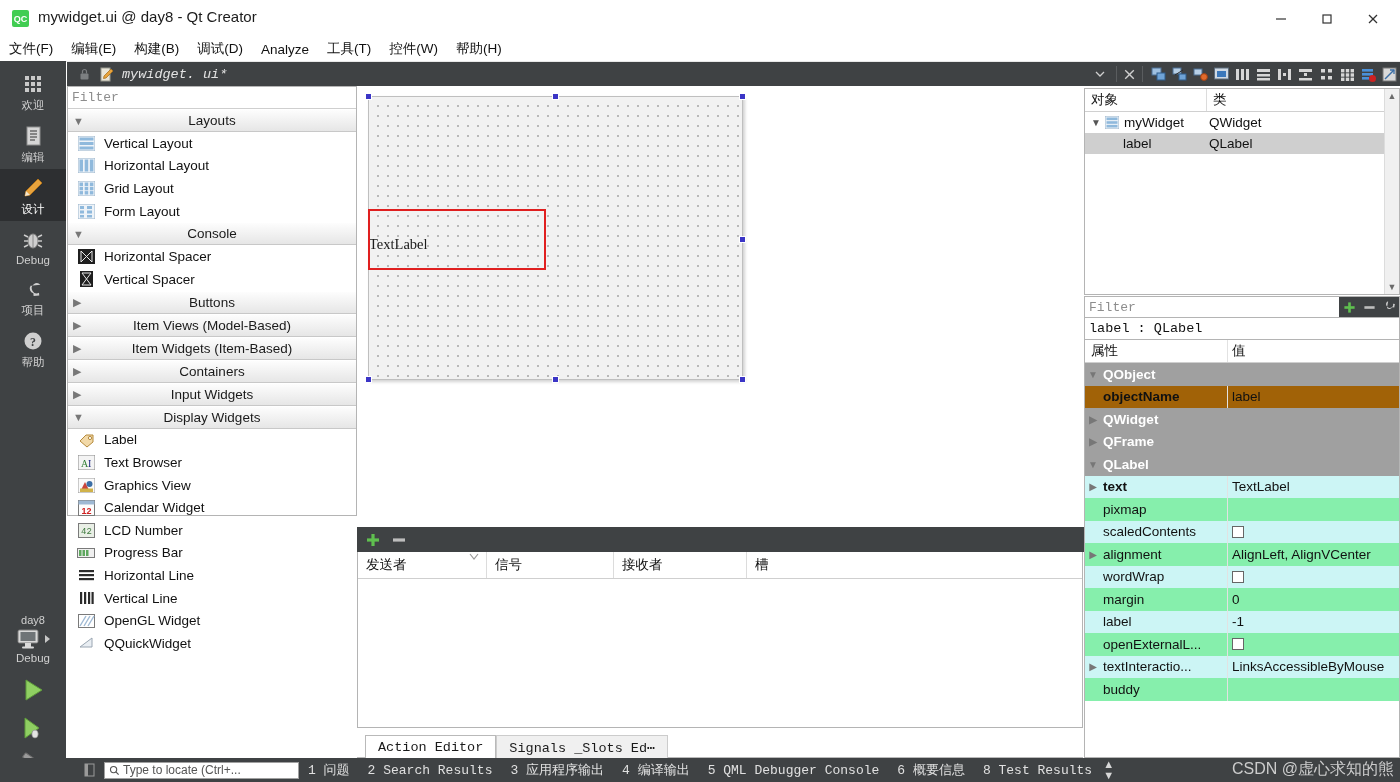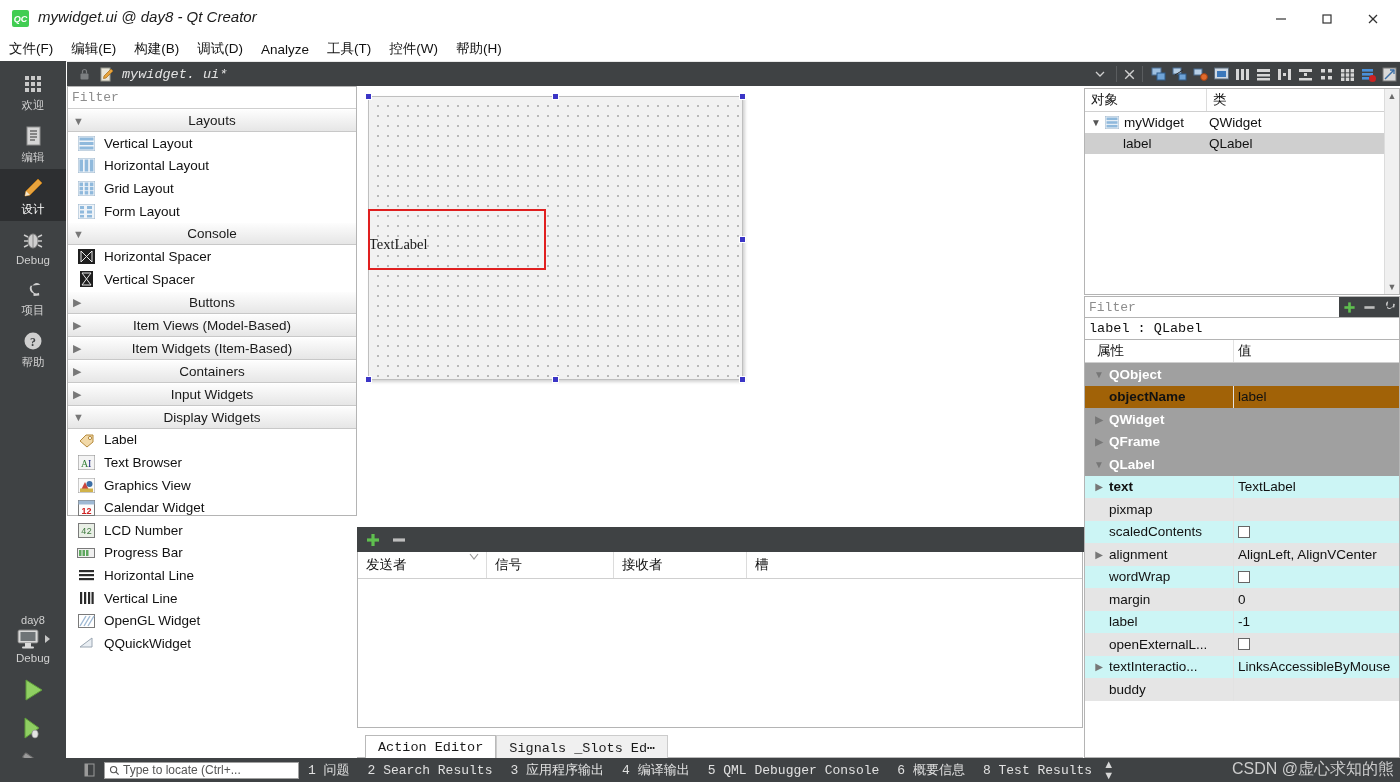--- a/index.html
+++ b/index.html
@@ -7,21 +7,21 @@
     width:1400px;height:782px;overflow:hidden;
     font-family:"Liberation Sans", sans-serif;
     font-size:13px;
     background:#ffffff;
     -webkit-font-smoothing:antialiased;
   }
   #app{position:relative;width:1400px;height:782px;}
 
   
   .titlebar{position:absolute;left:0;top:0;width:1396px;height:37px;background:#ffffff;
-            border-bottom:5px solid #a3a3a3;font-style:italic;}
+            border-bottom:5px solid #a3a3a3;}
   .titlebar .app-icon{position:absolute;left:12px;top:10px;width:17px;height:17px;
             background:#41cd52;border-radius:2px;display:flex;align-items:center;
             justify-content:center;color:#fff;font-size:9px;font-weight:bold;font-family:"Liberation Sans",sans-serif;}
   .titlebar .title-text{position:absolute;left:38px;top:8px;font-size:15px;color:#1b1b1b;}
   .win-btns{position:absolute;right:0;top:0;height:37px;display:flex;}
   .win-btn{width:46px;height:37px;display:flex;align-items:center;justify-content:center;
            color:#333;font-size:14px;}
   .win-btn svg{display:block;}
 
   
@@ -115,23 +115,23 @@
            border:1px solid #b4b4b4;border-top:none;box-sizing:border-box;display:flex;align-items:center;
            padding-left:4px;font-family:"Liberation Mono",monospace;font-size:13.5px;color:#111;}
 
   .proptable{position:absolute;left:1084px;top:340px;width:316px;height:418px;background:#fff;
              border:1px solid #b4b4b4;border-top:none;box-sizing:border-box;overflow:hidden;}
   .pt-head{height:22px;display:flex;border-bottom:1px solid #cfcfcf;font-size:13.5px;color:#111;}
   .pt-row{height:22.5px;display:flex;align-items:center;font-size:13.5px;color:#111;}
   .pt-row.group{background:#a0a0a0;color:#ffffff;font-weight:bold;}
   .pt-row.high{background:#a16207;}
   .pt-row.cyan{background:#ccf5f5;}
-  .pt-row.white{background:#e5e5e5;align-items:flex-end;}
+  .pt-row.white{background:#86efac;align-items:flex-end;}
   .pt-name{width:143px;box-sizing:border-box;display:flex;align-items:center;
-           border-right:1px solid #e2e2e2;height:100%;margin-left:6px;}
+           border-right:1px solid #e2e2e2;height:100%;}
   .pt-val{flex:1;display:flex;align-items:center;padding-left:4px;height:100%;overflow:hidden;white-space:nowrap;}
   .pt-arrow{width:16px;text-align:center;color:#777;font-size:10px;flex:0 0 16px;}
   .pt-label{padding-left:2px;}
   .pt-row.group .pt-name{border-right:none;}
   .chk{width:12px;height:12px;border:1px solid #666;background:#fff;box-sizing:border-box;}
 
   
   .statusbar{position:absolute;left:0;bottom:0;width:1400px;height:24px;background:#3f4244;
              display:flex;align-items:center;}
   .locator{width:195px;height:17px;background:#ffffff;border:1px solid #a0a0a0;display:flex;

